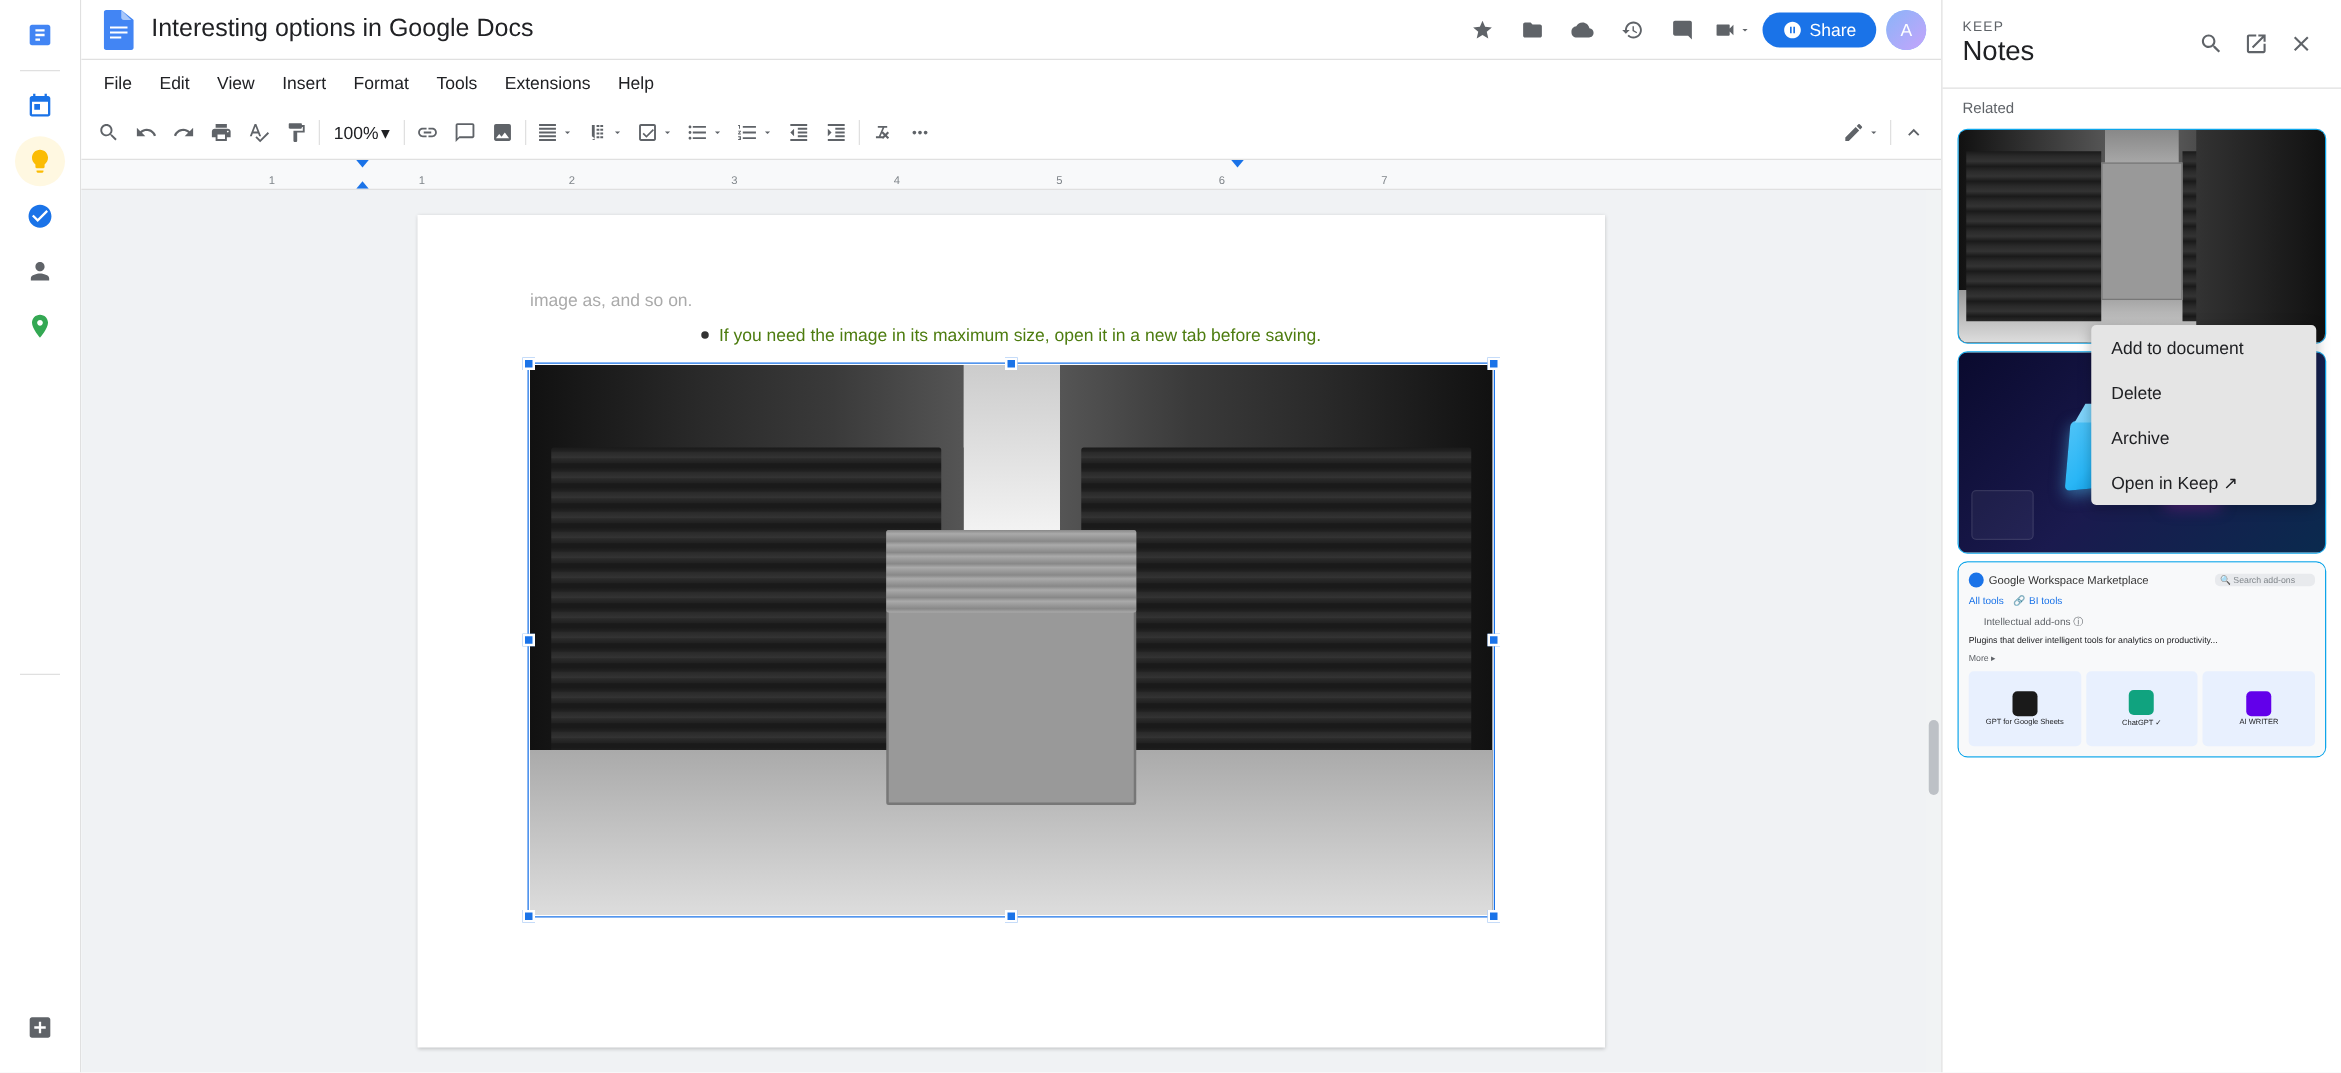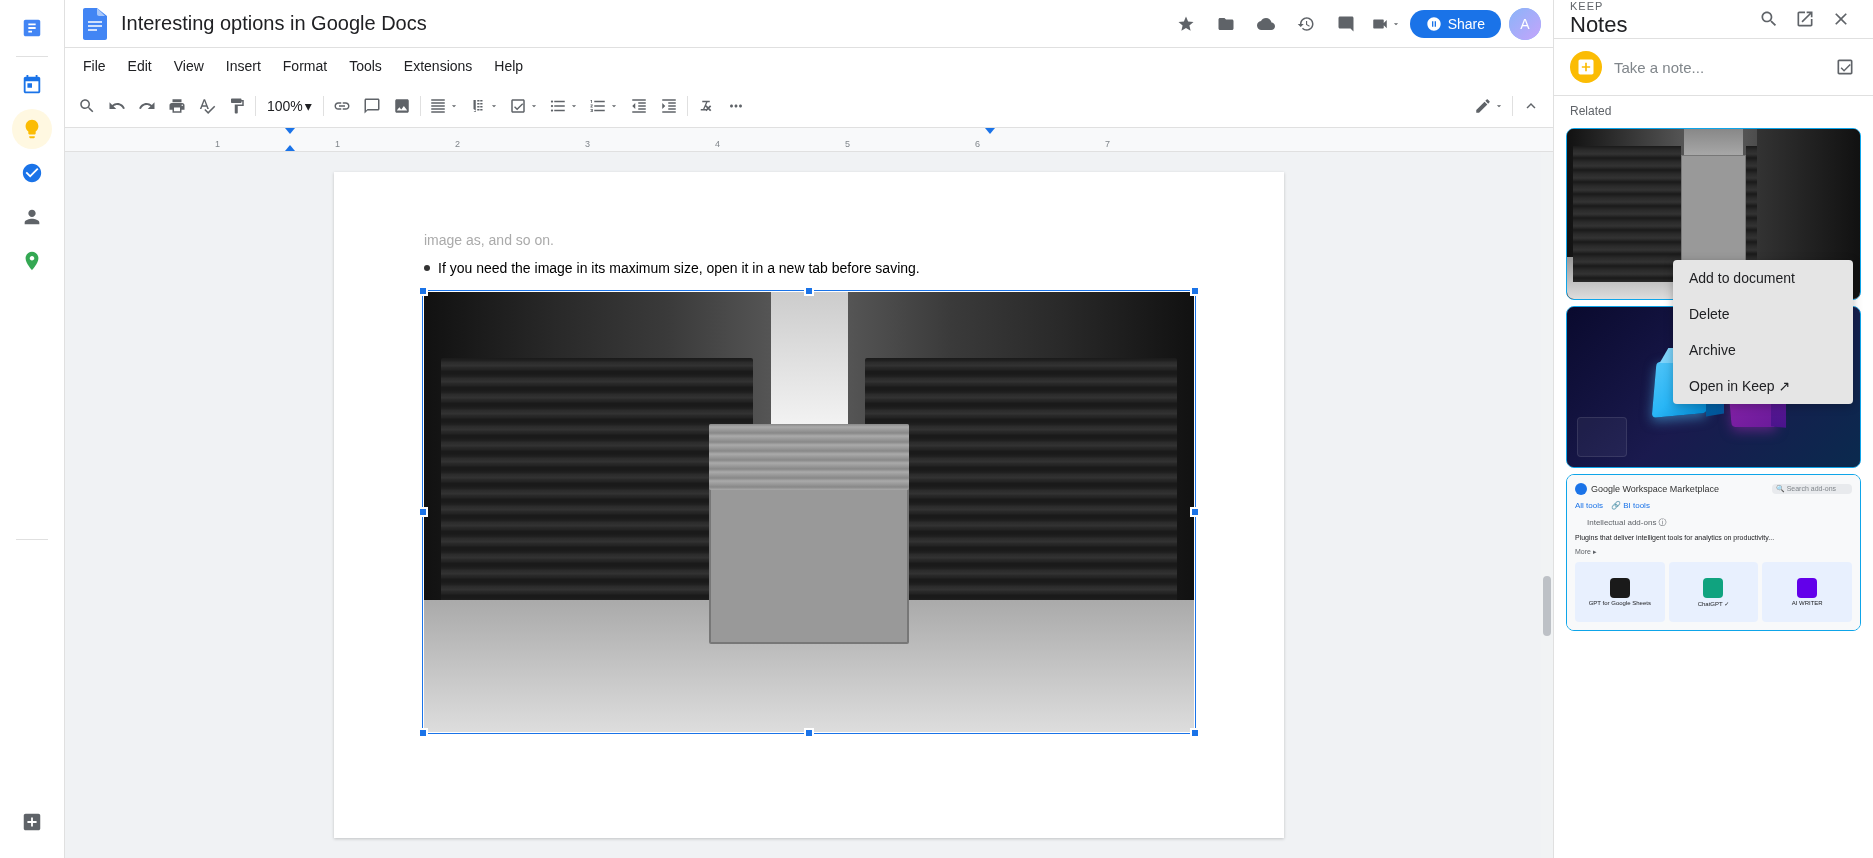--- a/index.html
+++ b/index.html
@@ -239,21 +239,22 @@
       padding: 60px 90px;
       box-shadow: 0 1px 3px rgba(0,0,0,0.2);
       position: relative;
     }
     .bullet-item {
       display: flex;
       align-items: flex-start;
       gap: 8px;
       margin-bottom: 8px;
       font-size: 14px;
-      color: #000000;
+      color: #4d7c0f;
+      justify-content: center;
     }
     .bullet-dot {
       width: 6px;
       height: 6px;
       background: #333;
       border-radius: 50%;
       margin-top: 5px;
       flex-shrink: 0;
     }
 
@@ -356,21 +357,21 @@
     .keep-sidebar {
       width: 320px;
       background: #fff;
       border-left: 1px solid #e0e0e0;
       display: flex;
       flex-direction: column;
       flex-shrink: 0;
       position: relative;
     }
     .keep-header {
-      padding: 0 16px;
+      padding: 16px 16px;
       display: flex;
       align-items: center;
       border-bottom: 1px solid #e0e0e0;
     }
     .keep-title-area {
       flex: 1;
     }
     .keep-label {
       font-size: 11px;
       color: #5f6368;
@@ -904,33 +905,20 @@
           </svg>
       </div>
       <div class="keep-icon-btn">
         <svg viewBox="0 0 24 24" width="20" height="20">
             <path fill="#5f6368" d="M19 6.41L17.59 5 12 10.59 6.41 5 5 6.41 10.59 12 5 17.59 6.41 19 12 13.41 17.59 19 19 17.59 13.41 12z"></path>
           </svg>
       </div>
     </div>
   </div>
 
-  <div class="take-note-area">
-    <div class="plus-note-btn">
-      <svg viewBox="0 0 24 24" width="20" height="20">
-          <path fill="white" d="M19 3H5c-1.11 0-2 .9-2 2v14c0 1.1.89 2 2 2h14c1.1 0 2-.9 2-2V5c0-1.1-.9-2-2-2zm-2 10h-4v4h-2v-4H7v-2h4V7h2v4h4v2z"></path>
-        </svg>
-    </div>
-    <span class="take-note-text">Take a note...</span>
-    <div class="checkbox-icon">
-      <svg viewBox="0 0 24 24" width="20" height="20">
-          <path fill="#5f6368" d="M19 3H5c-1.1 0-2 .9-2 2v14c0 1.1.9 2 2 2h14c1.1 0 2-.9 2-2V5c0-1.1-.9-2-2-2zm0 16H5V5h14v14zm-8.15-3.85l-2.83-2.83-1.27 1.27 4.1 4.1 8.07-8.07-1.27-1.27z"></path>
-        </svg>
-    </div>
-  </div>
 
   <div class="related-label">Related</div>
 
   <div class="notes-list">
 
     <div class="note-card">
       <div class="note-card-image">
         <div class="note-thumb-server">
           <div style="position:absolute;top:0;bottom:0;left:0;width:40%;background:linear-gradient(to right,#111,#333,#555);"></div>
           <div style="position:absolute;top:0;bottom:0;right:0;width:40%;background:linear-gradient(to left,#111,#333,#555);"></div>

